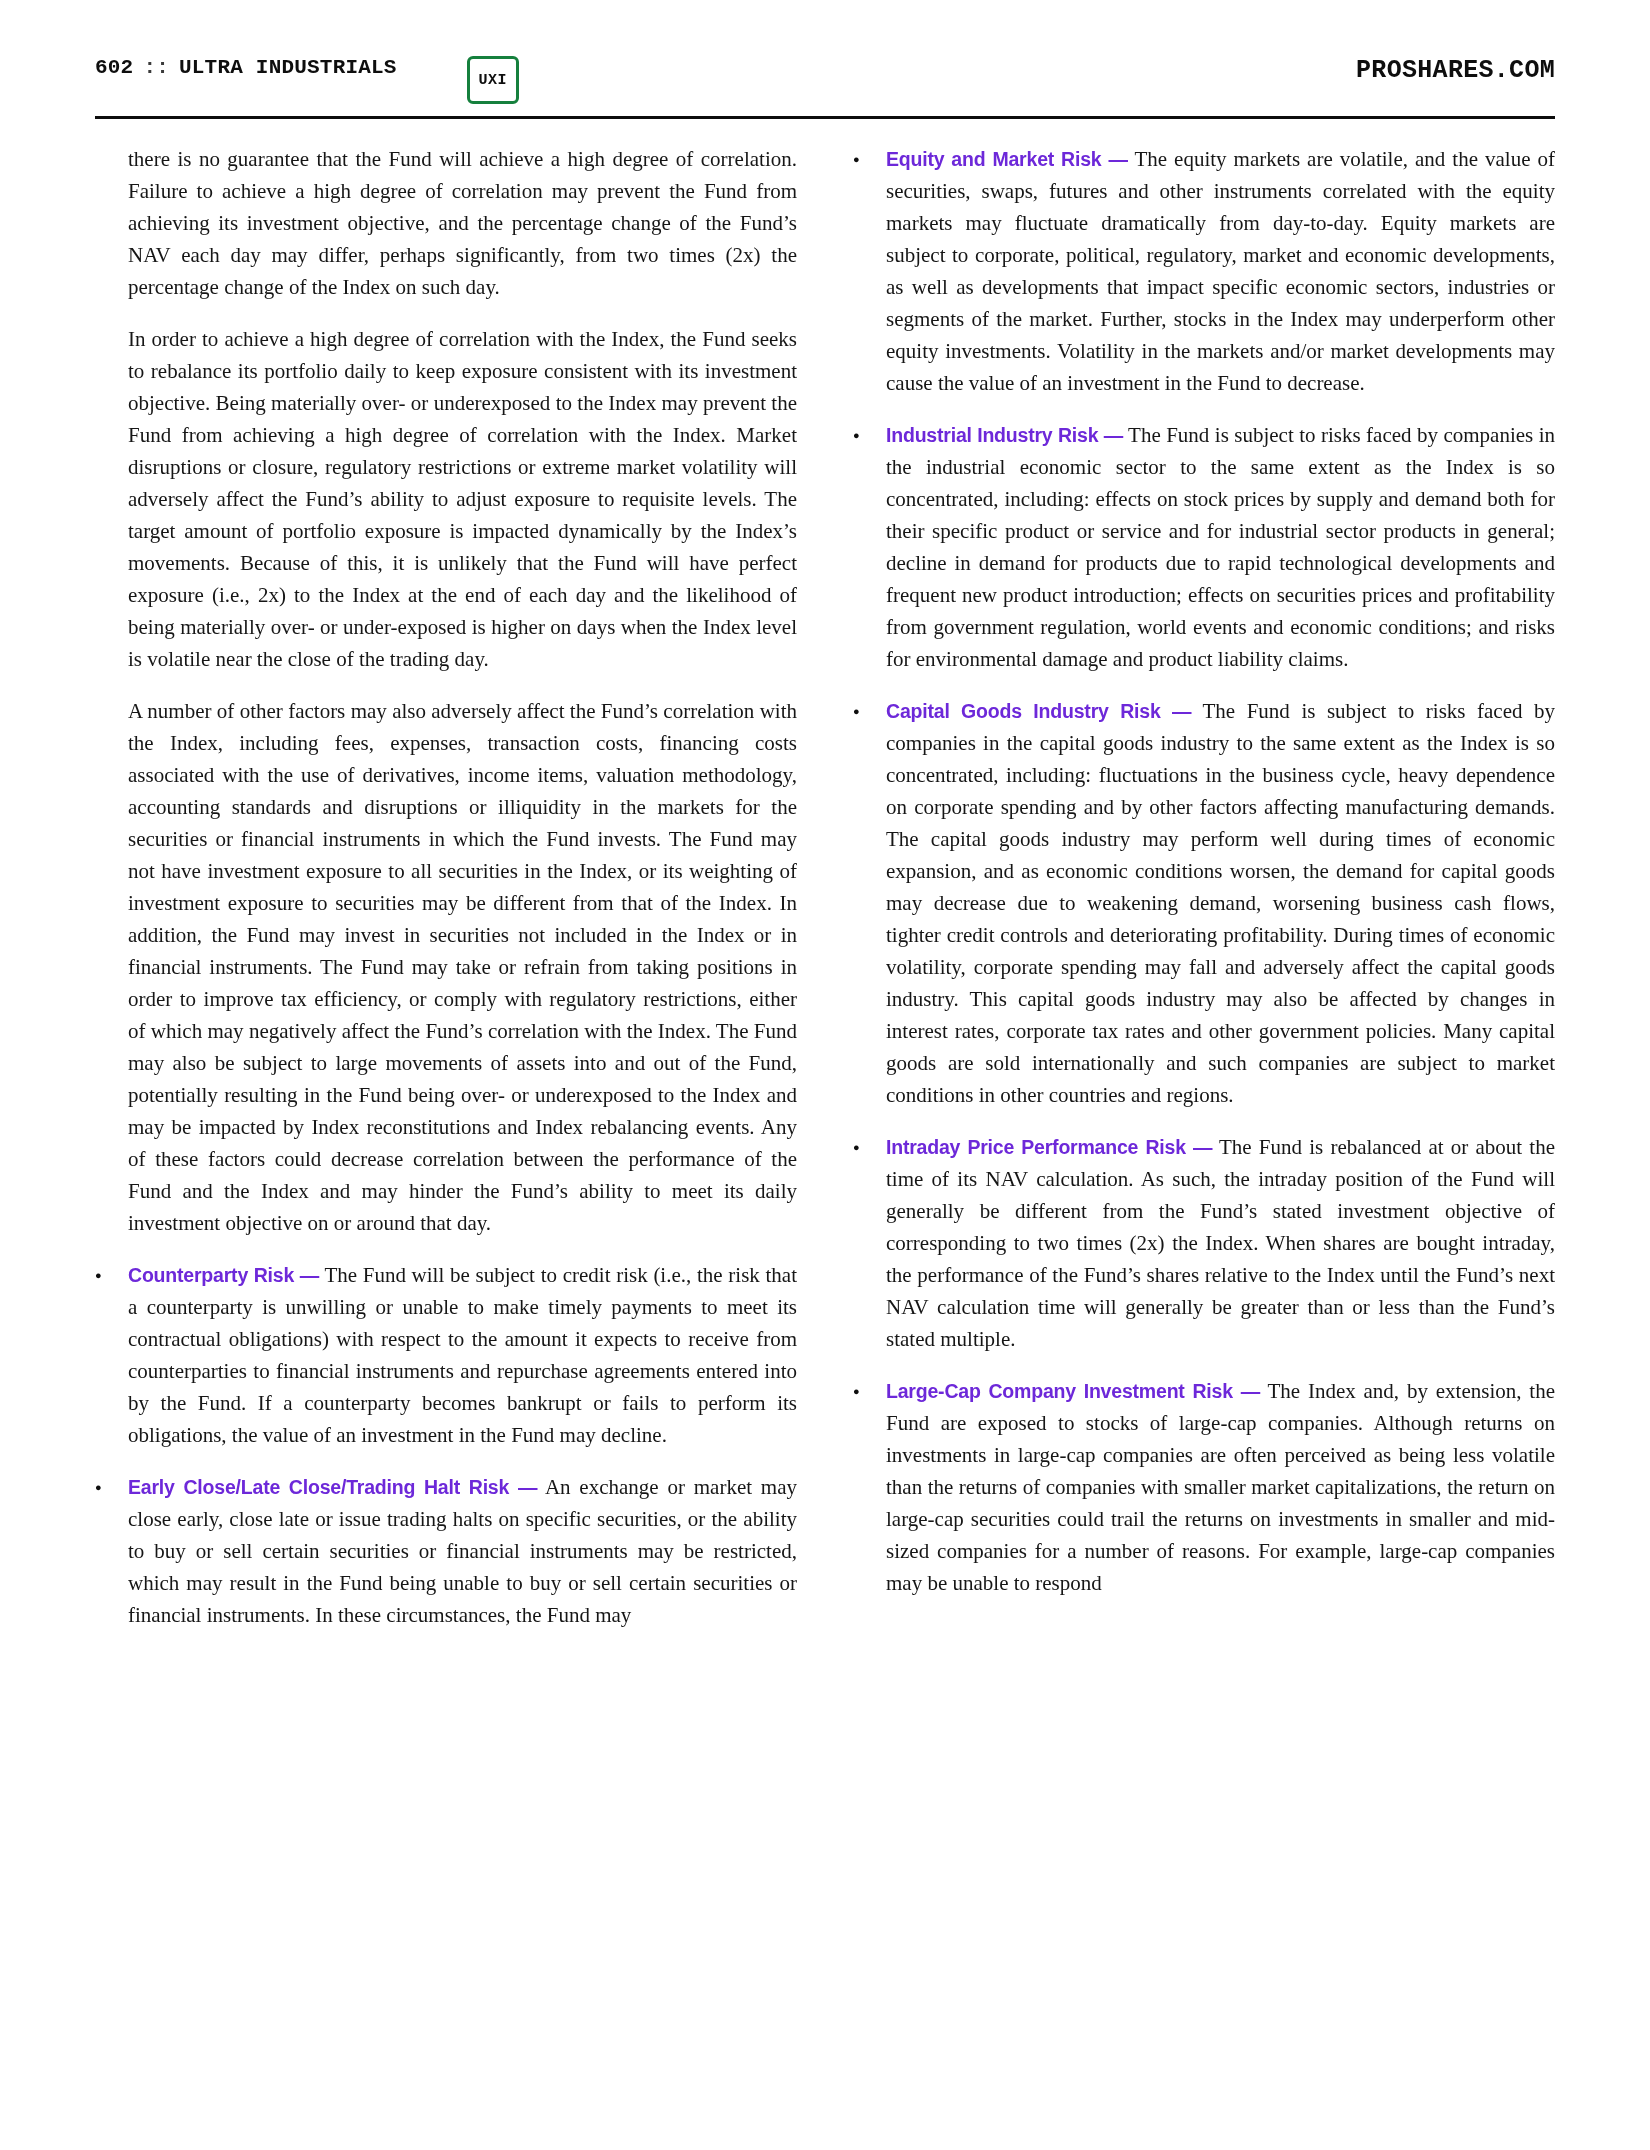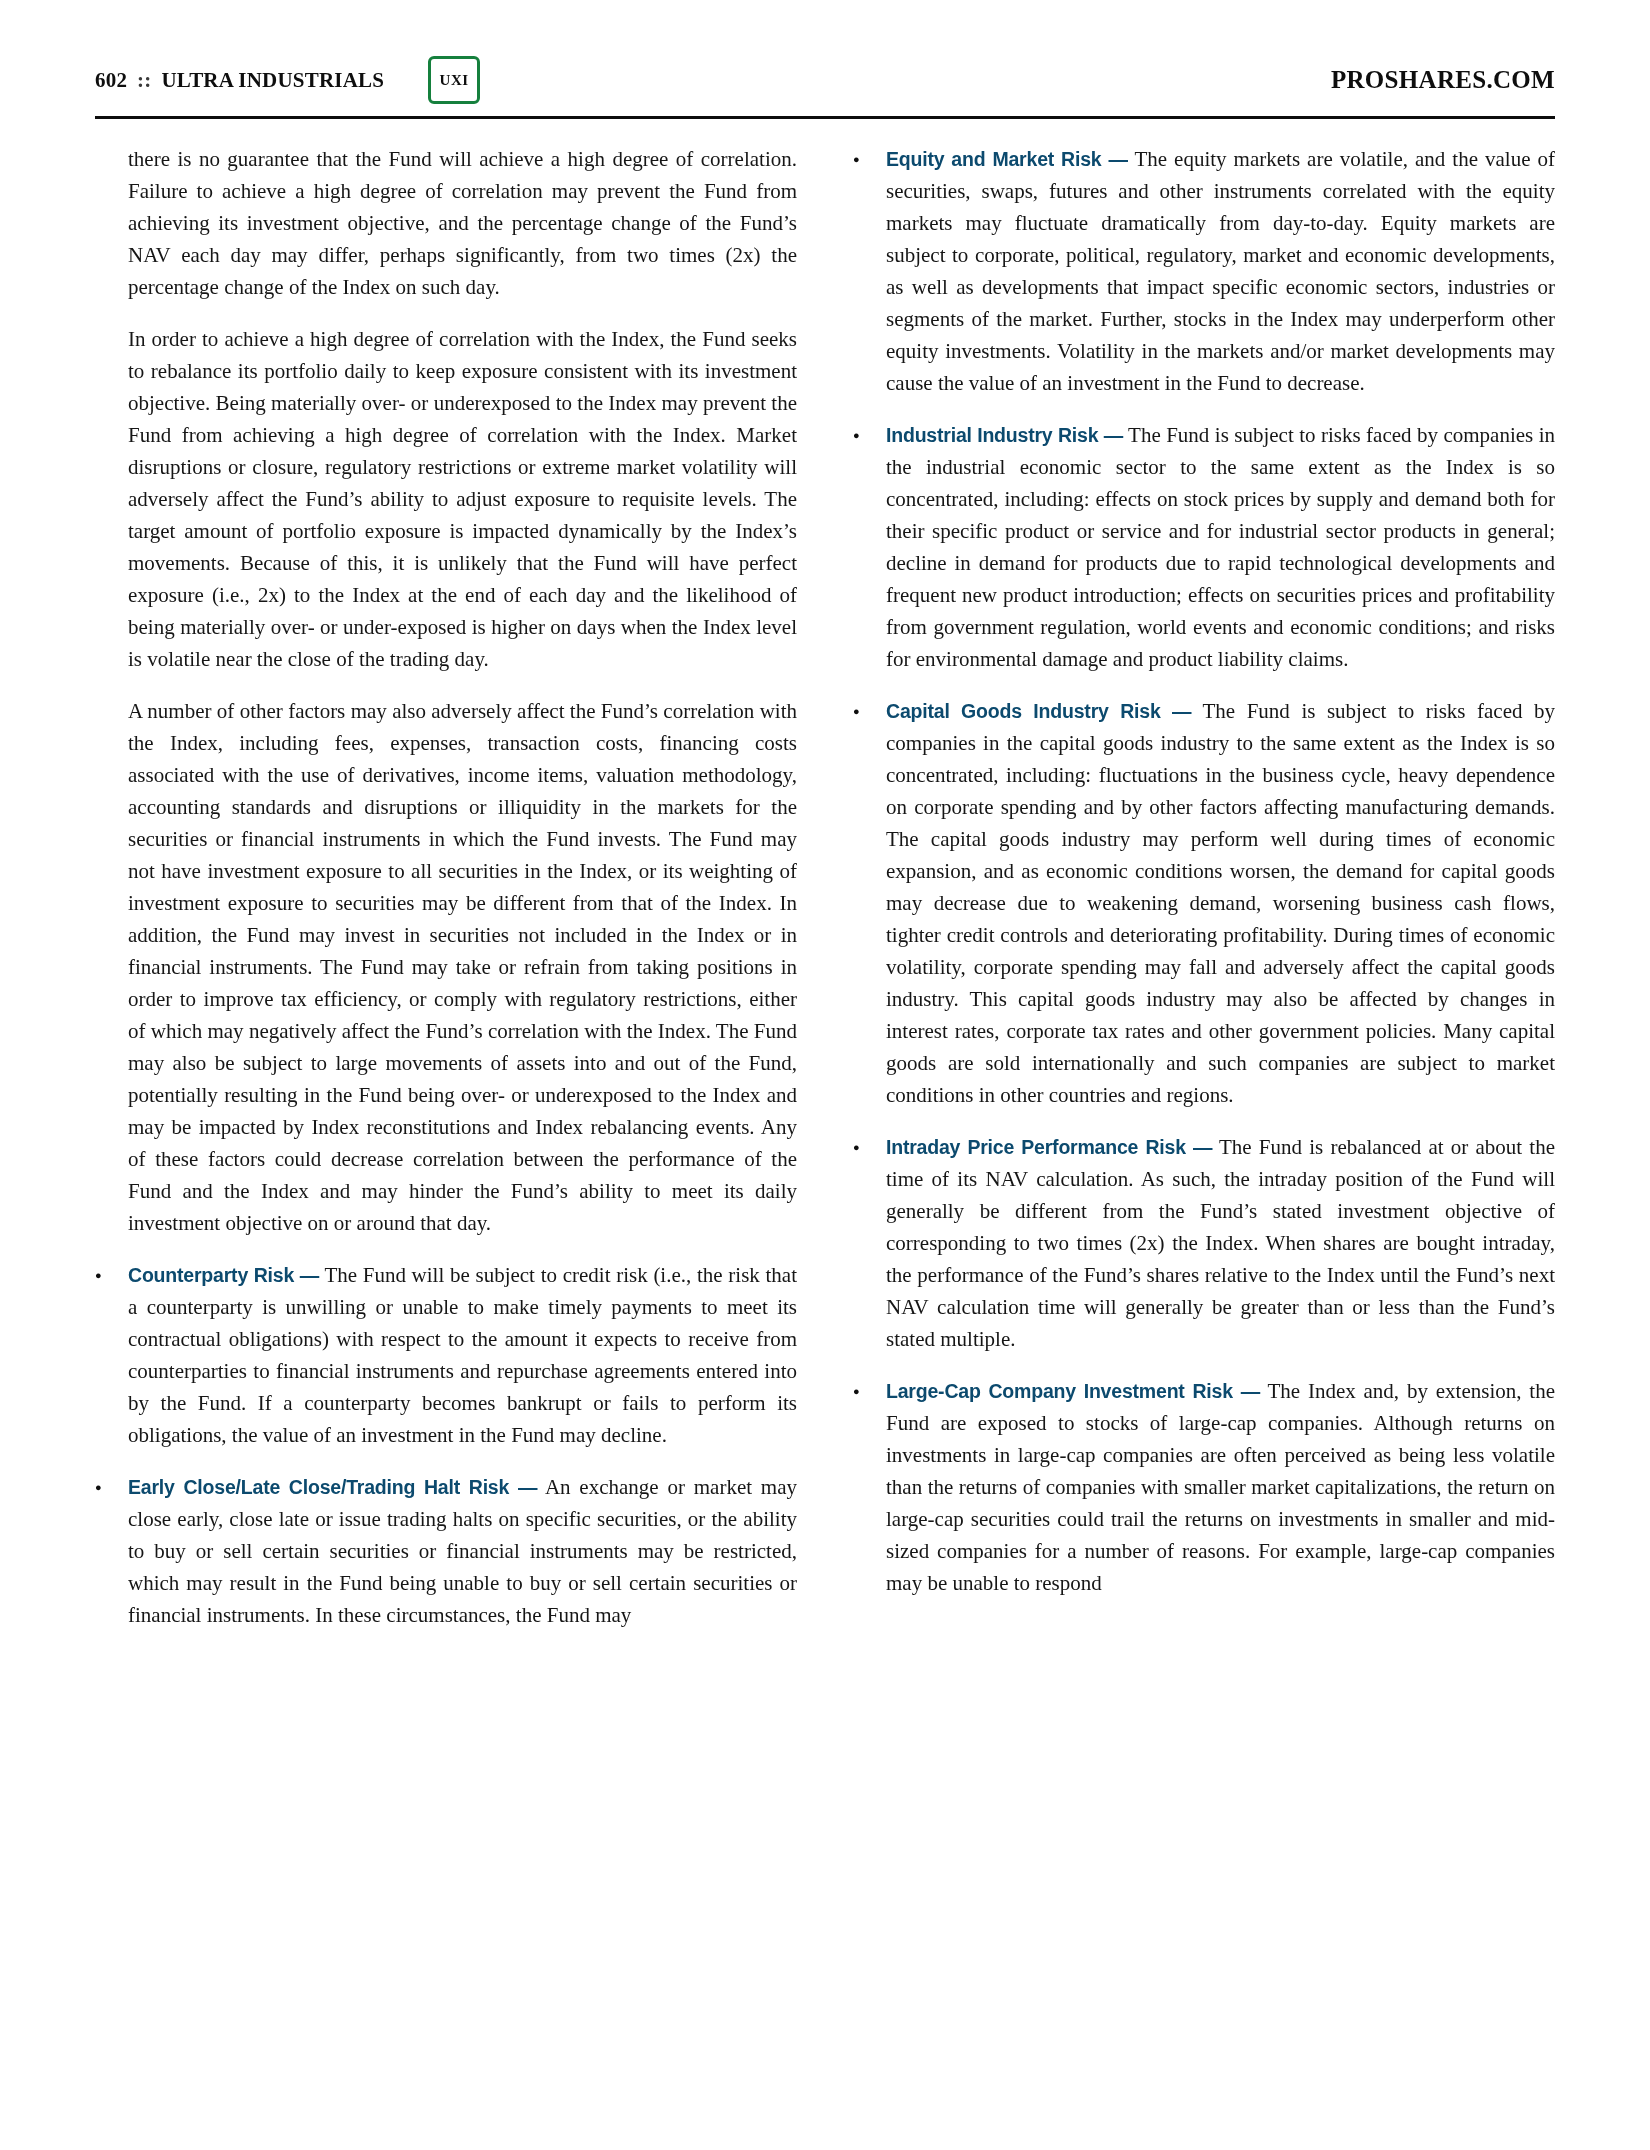--- a/index.html
+++ b/index.html
@@ -3,42 +3,42 @@
 <meta charset="utf-8">
 <style>
   * { box-sizing: border-box; }
   html, body { margin: 0; padding: 0; background: #ffffff; }
   .page {
     width: 1650px; height: 2150px; margin: 0 auto; background: #ffffff;
     padding: 56px 95px 0 95px; overflow: hidden;
     font-family: "Liberation Serif", serif; color: #161616;
   }
   .header-row {
-    display: flex; align-items: center;
-    font-family: Liberation Serif, serif; font-weight: bold; color: #0e0e0e;
+    display: flex; align-items: flex-start;
+    font-family: Liberation Mono, monospace; font-weight: bold; color: #0e0e0e; gap: 26px;
   }
   .hdr-left { display: flex; align-items: center; gap: 10px; font-size: 21px; letter-spacing: 0.2px; }
   .hdr-sep { color: #3a3a3a; }
   .logo-box {
     width: 52px; height: 48px; border: 3px solid #15803d; border-radius: 6px;
     display: flex; align-items: center; justify-content: center; margin-left: 44px;
   }
   .logo-text { font-size: 15px; font-weight: bold; letter-spacing: 0.5px; }
   .hdr-right { margin-left: auto; font-size: 25px; letter-spacing: 0.3px; }
   .rule { height: 0; border-bottom: 3px solid #0d0d0d; margin-top: 12px; }
   .columns { display: flex; gap: 56px; margin-top: 24px; }
   .col { flex: 1; font-size: 21px; line-height: 32px; text-align: justify; }
   .para { margin: 0 0 20px 33px; }
   .cont { margin-left: 33px; }
   .bullet { display: flex; margin: 0 0 20px 0; }
   .bullet-marker { flex: 0 0 33px; width: 33px; font-size: 11px; line-height: 32px; color: #0e0e0e; }
   .bullet-body { flex: 1; }
   .risk-title {
     font-family: "Liberation Sans", sans-serif; font-weight: bold;
-    font-size: 19.5px; letter-spacing: -0.2px; color: #0c4a6e;
+    font-size: 19.5px; letter-spacing: -0.2px; color: #6d28d9;
   }
 </style>
 </head>
 <body>
 
 <div class="page">
 
   <div class="header-row">
     <div class="hdr-left">
       <span>602</span>

